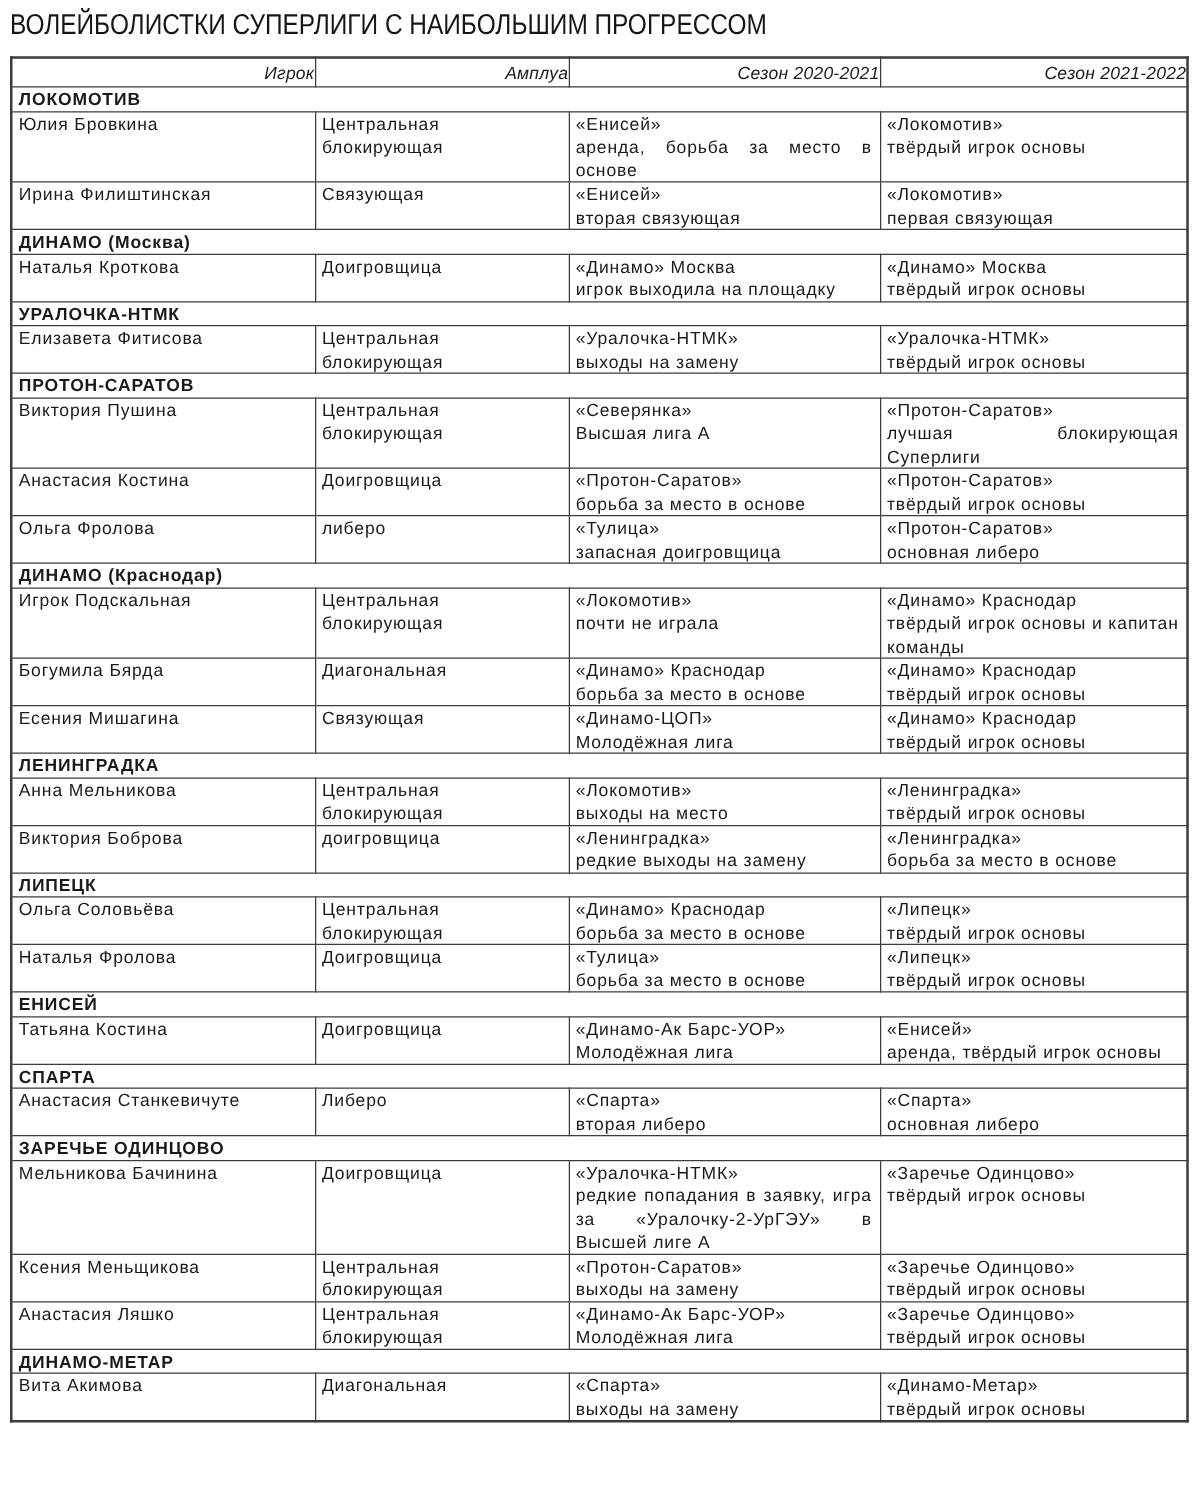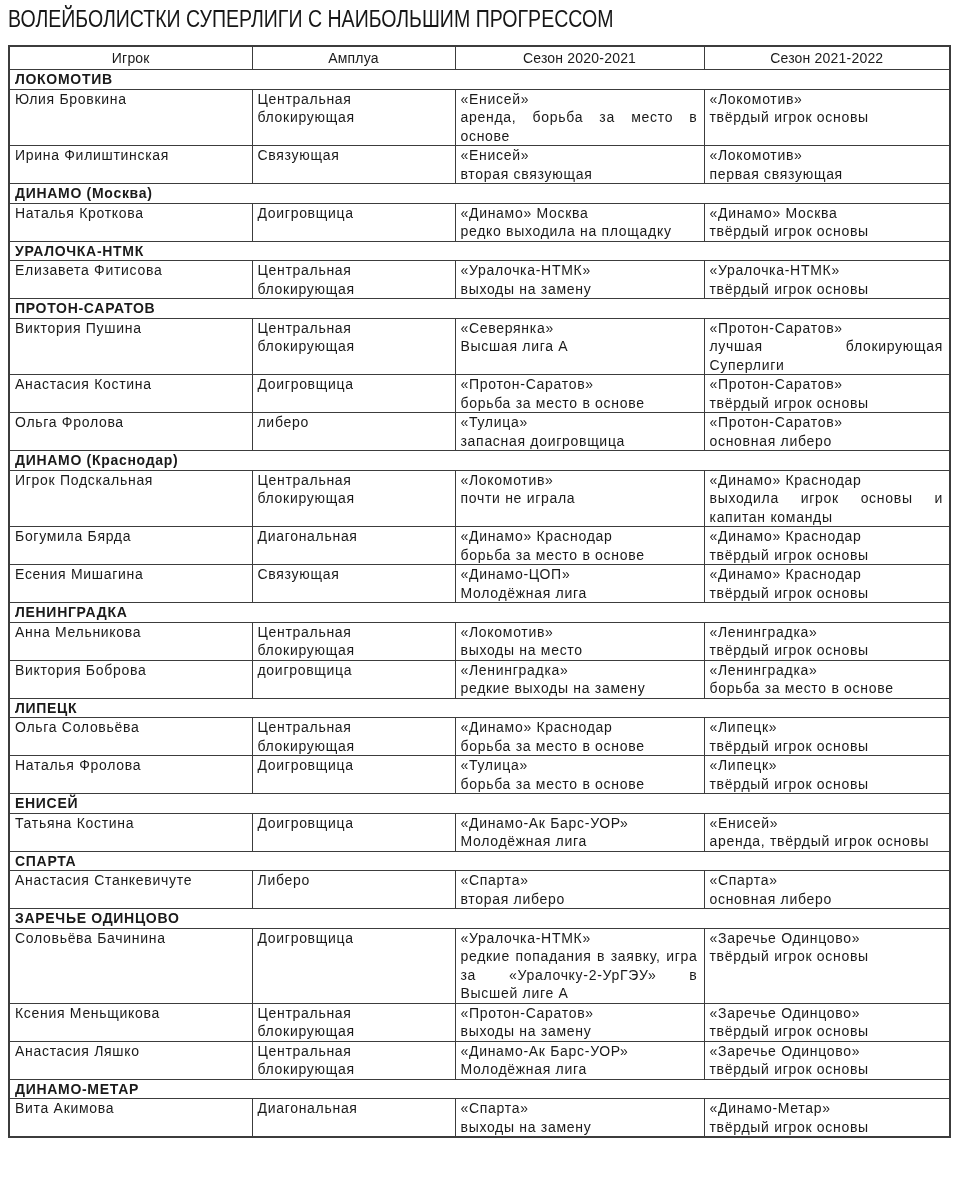--- a/index.html
+++ b/index.html
@@ -36,22 +36,23 @@
   table.players td {
     border: 1px solid #3c3c3c;
     vertical-align: top;
     font-size: 14px;
     line-height: 18.5px;
     letter-spacing: 0.7px;
     padding: 0 6px 0 5px;
     overflow: hidden;
   }
   table.players thead th {
+    font-style: italic;
     font-weight: 400;
-    text-align: center;
+    text-align: right;
     letter-spacing: 0.2px;
     line-height: 20px;
     padding: 1px 0;
     margin-top: 28px;
   }
   td.team {
     font-weight: 700;
     letter-spacing: 0.6px;
     line-height: 18.5px;
     padding: 0;
@@ -121,21 +122,21 @@
       </tr>
       <tr>
         <td>
           <div class="cell-line">Наталья Кроткова</div>
         </td>
         <td>
           <div class="cell-line">Доигровщица</div>
         </td>
         <td class="just">
           <div class="cell-line">«Динамо» Москва</div>
-          <div class="cell-line">редко выходила на площадку</div>
+          <div class="cell-line">игрок выходила на площадку</div>
         </td>
         <td class="just">
           <div class="cell-line">«Динамо» Москва</div>
           <div class="cell-line">твёрдый игрок основы</div>
         </td>
       </tr>
       <tr>
         <td colspan="4" class="team">УРАЛОЧКА-НТМК</td>
       </tr>
       <tr>
@@ -217,21 +218,21 @@
         <td>
           <div class="cell-line">Центральная</div>
           <div class="cell-line">блокирующая</div>
         </td>
         <td class="just">
           <div class="cell-line">«Локомотив»</div>
           <div class="cell-line">почти не играла</div>
         </td>
         <td class="just">
           <div class="cell-line">«Динамо» Краснодар</div>
-          <div class="cell-line">выходила игрок основы и капитан команды</div>
+          <div class="cell-line">твёрдый игрок основы и капитан команды</div>
         </td>
       </tr>
       <tr>
         <td>
           <div class="cell-line">Богумила Бярда</div>
         </td>
         <td>
           <div class="cell-line">Диагональная</div>
         </td>
         <td class="just">
@@ -367,21 +368,21 @@
         <td class="just">
           <div class="cell-line">«Спарта»</div>
           <div class="cell-line">основная либеро</div>
         </td>
       </tr>
       <tr>
         <td colspan="4" class="team">ЗАРЕЧЬЕ ОДИНЦОВО</td>
       </tr>
       <tr>
         <td>
-          <div class="cell-line">Соловьёва Бачинина</div>
+          <div class="cell-line">Мельникова Бачинина</div>
         </td>
         <td>
           <div class="cell-line">Доигровщица</div>
         </td>
         <td class="just">
           <div class="cell-line">«Уралочка-НТМК»</div>
           <div class="cell-line">редкие попадания в заявку, игра за «Уралочку-2-УрГЭУ» в Высшей лиге А</div>
         </td>
         <td class="just">
           <div class="cell-line">«Заречье Одинцово»</div>

